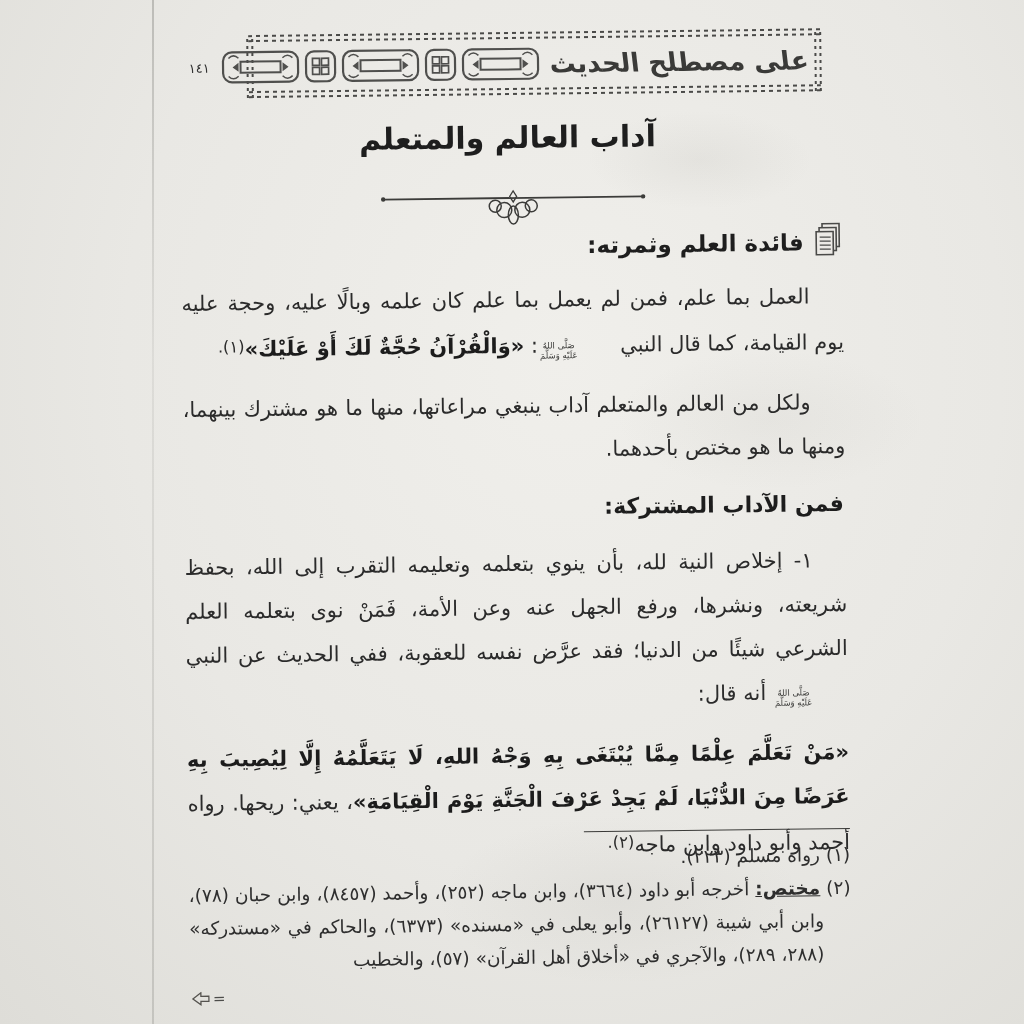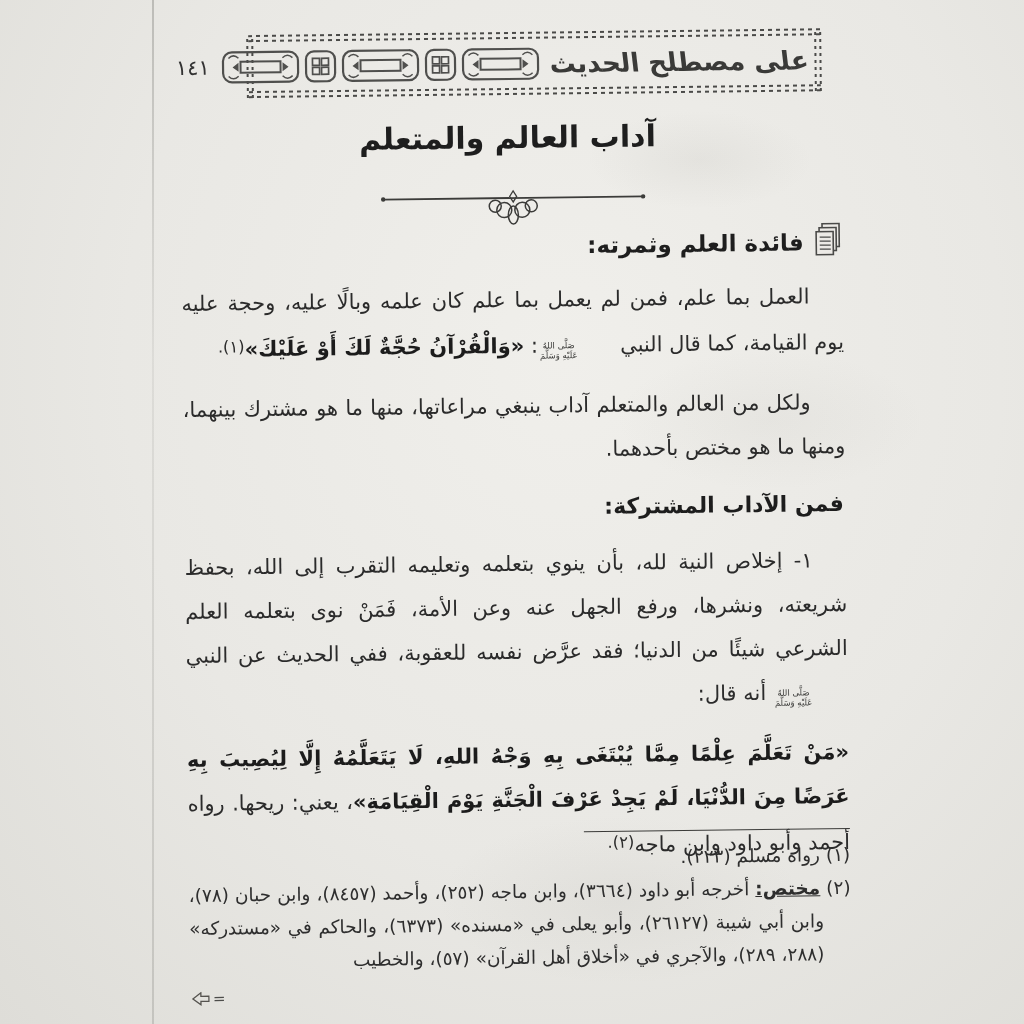--- a/index.html
+++ b/index.html
@@ -45,21 +45,21 @@
   .vdash.left { left:0; } .vdash.right { right:0; }
   .band-content {
     position:absolute; inset:9px 10px; display:flex; align-items:center; gap:5px;
   }
   .calligraphy {
     font-weight:bold; font-size:26px; white-space:nowrap; color:#3a3a38;
     transform:skewX(6deg); letter-spacing:-1px; padding:0 4px;
   }
   .ornaments { flex:1; display:flex; align-items:center; justify-content:center; gap:3px; }
   .orn { flex:0 0 auto; }
-  .page-number { font-size:21px; color:#333; white-space:nowrap; padding:0 6px; }
+  .page-number { font-size:13px; color:#333; white-space:nowrap; padding:0 6px; }
 
   
   .chapter-title {
     position:absolute; top:120px; left:0; width:100%;
     text-align:center; font-size:30px; font-weight:bold; color:#1e1e1e;
   }
   .divider { position:absolute; top:184px; left:382px; }
 
   .section-row {
     position:absolute; top:226px; right:178px;

